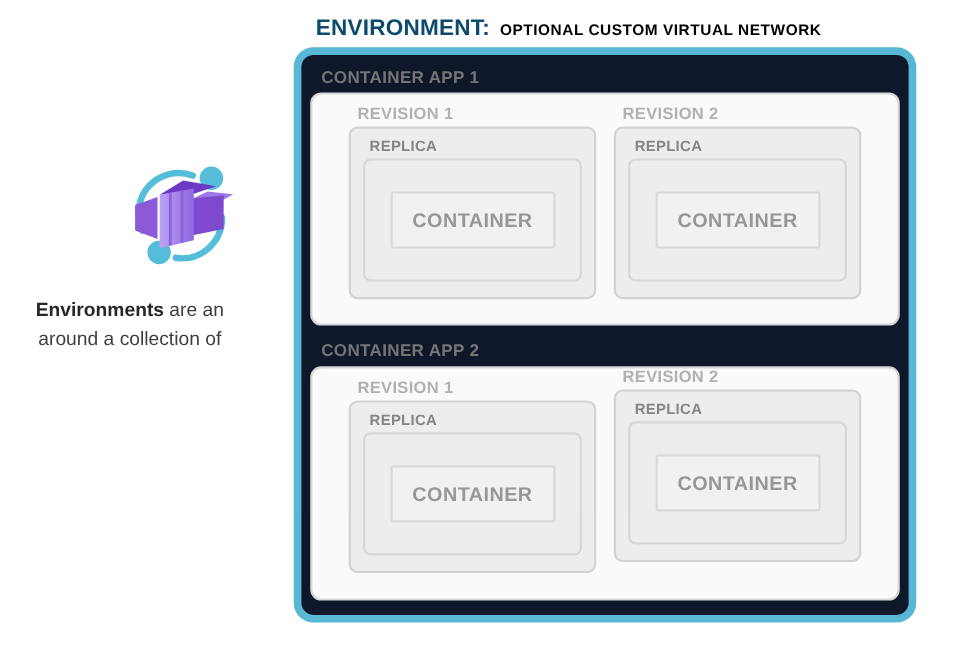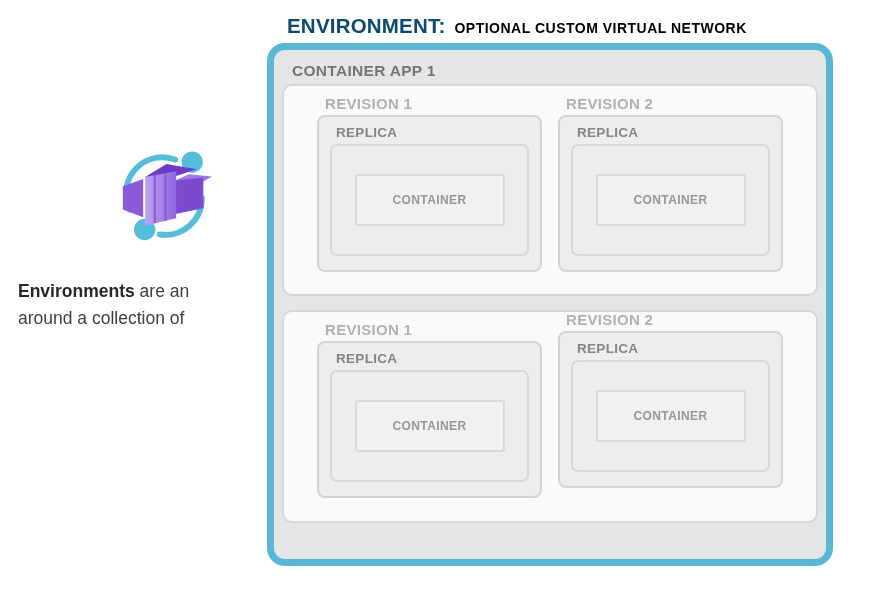--- a/index.html
+++ b/index.html
@@ -7,35 +7,35 @@
     width:874px;height:593px;background:#ffffff;position:relative;overflow:hidden;
     font-family:"Liberation Sans","DejaVu Sans",sans-serif;
   }
   .stage{position:absolute;inset:0;}
 
   
   .brand{position:absolute;left:117px;top:145px;width:97px;height:102px;margin:0;}
   .brand svg{display:block;width:100%;height:100%;}
 
   .caption{
-    position:absolute;left:8px;top:268px;width:220px;margin:10px;
-    text-align:left;font-size:17.5px;line-height:27px;color:#3f3f3f;font-weight:400;
+    position:absolute;left:8px;top:268px;width:220px;margin:0;
+    text-align:center;font-size:17.5px;line-height:27px;color:#3f3f3f;font-weight:400;
   }
   .caption .cap-line{display:block;}
   .caption strong{font-weight:700;color:#282828;}
 
   
   .env-title{position:absolute;left:287px;top:14px;white-space:nowrap;}
   .t-main{font-size:20.5px;font-weight:700;color:#0c4a6e;letter-spacing:.2px;}
   .t-sub{font-size:14px;font-weight:700;color:#000000;letter-spacing:.5px;margin-left:9px;}
 
   
   .env-box{
     position:absolute;left:267px;top:43px;width:566px;height:523px;
-    box-sizing:border-box;background:#e5e5e5;
+    box-sizing:border-box;background:#0f172a;
     border:7px solid #58b7d5;border-radius:18px;
     padding:11px 8px 0;
   }
   .app-label{
     margin:0 0 4px 10px;font-size:15.5px;font-weight:700;color:#757575;
     letter-spacing:.3px;line-height:19px;
   }
   .app + .app{margin-top:14px;}
   .app-box{
     box-sizing:border-box;height:212px;background:#fafafa;
@@ -59,21 +59,21 @@
     letter-spacing:.3px;line-height:13px;
   }
   .replica-inner{
     box-sizing:border-box;height:112px;border:2px solid #d7d7d7;border-radius:7px;
     display:flex;align-items:center;justify-content:center;
   }
   .container-box{
     box-sizing:border-box;width:150px;height:52px;background:#f1f1f1;
     border:2px solid #d9d9d9;border-radius:3px;
     display:flex;align-items:center;justify-content:center;
-    font-size:12px;font-weight:700;color:#979797;letter-spacing:.4px;
+    font-size:18px;font-weight:700;color:#979797;letter-spacing:.4px;
   }
 </style>
 </head>
 <body>
 
 <div class="stage">
 
   <figure class="brand">
     <svg viewBox="0 0 100 100" aria-hidden="true">
       <defs>
@@ -132,20 +132,21 @@
             <div class="replica-inner">
               <div class="container-box">CONTAINER</div>
             </div>
           </div>
         </div>
 
       </div>
     </div>
 
     <div class="app app2">
+      <div class="app-label">CONTAINER APP 2</div>
       <div class="app-box">
 
         <div class="revision">
           <div class="rev-label">REVISION 1</div>
           <div class="replica-box">
             <div class="replica-label">REPLICA</div>
             <div class="replica-inner">
               <div class="container-box">CONTAINER</div>
             </div>
           </div>

